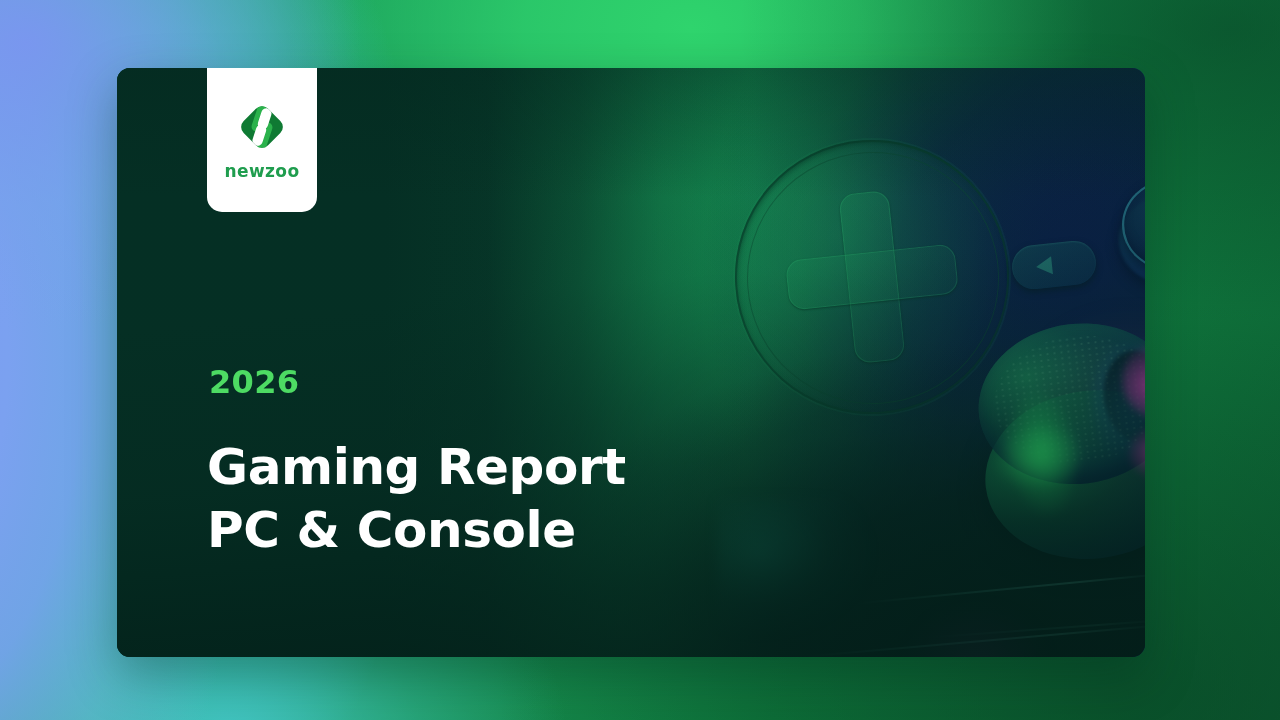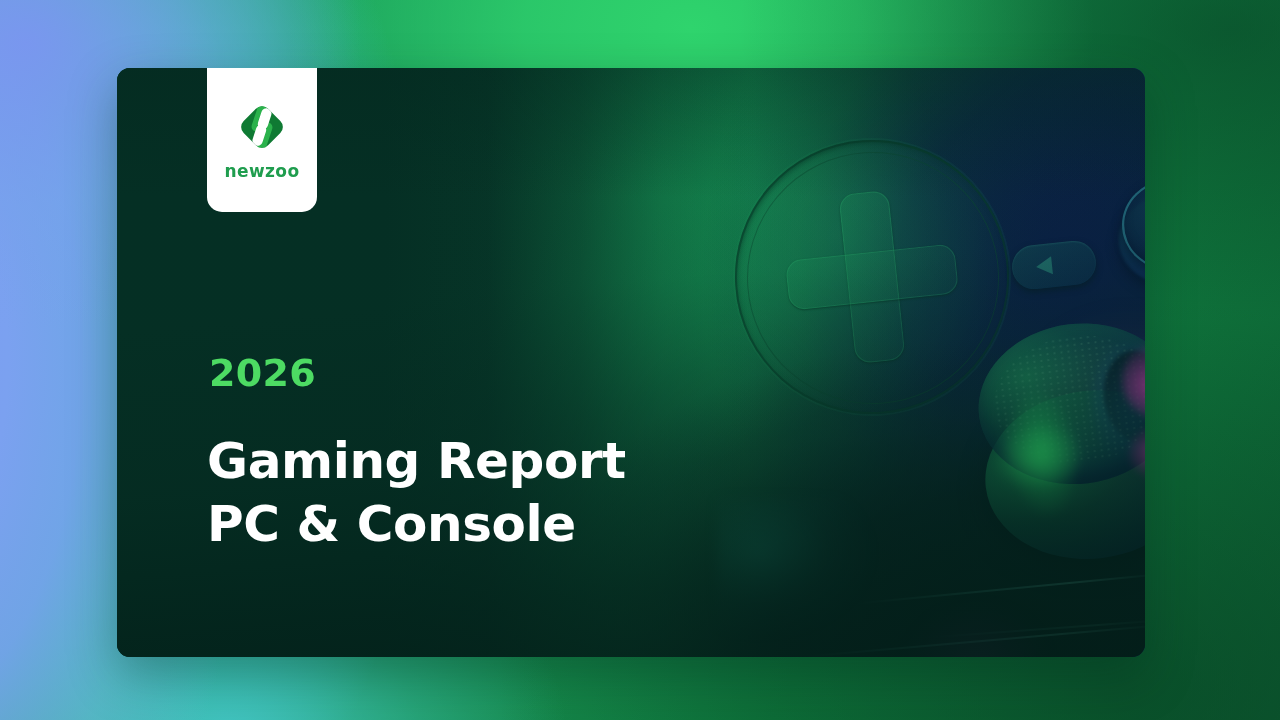--- a/index.html
+++ b/index.html
@@ -366,26 +366,26 @@
   }
 
   
   #copy {
     position: absolute;
     left: 90px;
     top: 286px;
     width: 620px;
   }
   #year {
-    font-size: 38px;
+    font-size: 32px;
     font-weight: 700;
     color: #4ddb63;
     letter-spacing: 0.3px;
     line-height: 1;
-    margin: 0 0 38px 2px;
+    margin: 12px 0 38px 2px;
     font-family: "DejaVu Sans", sans-serif;
   }
   .title-line {
     font-size: 50px;
     font-weight: 700;
     color: #ffffff;
     letter-spacing: -0.4px;
     line-height: 1.26;
     margin: 0;
     font-family: "DejaVu Sans", sans-serif;

